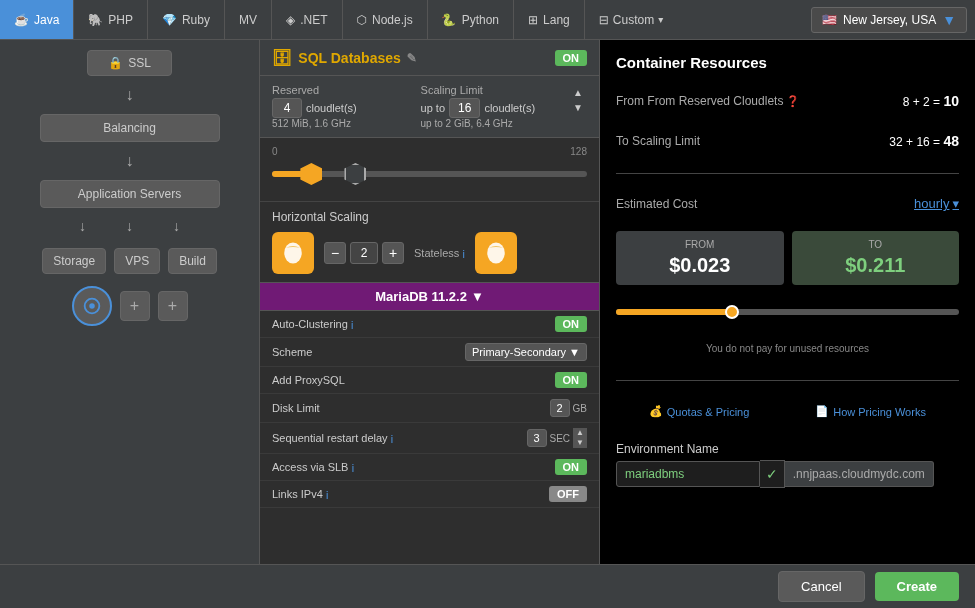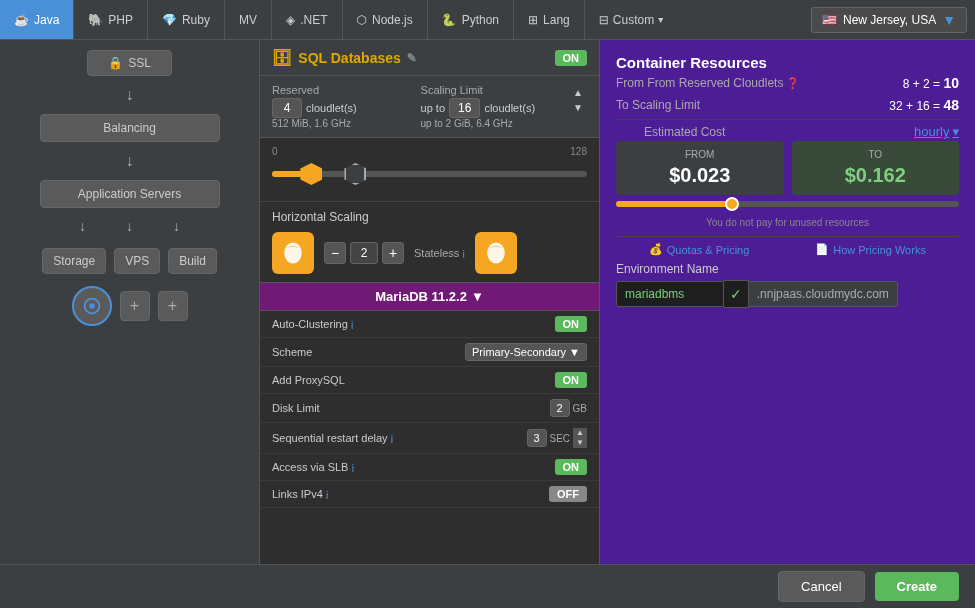--- a/index.html
+++ b/index.html
@@ -70,31 +70,31 @@
     .num-input { background: #555; color: #fff; border: 1px solid #666; border-radius: 3px; padding: 2px 6px; font-size: 11px; width: 20px; text-align: right; }
     .unit-label { color: #aaa; font-size: 10px; }
     .spin-btns { display: flex; flex-direction: column; }
     .spin-btn { background: #555; border: none; color: #ccc; cursor: pointer; font-size: 8px; line-height: 1; padding: 1px 3px; }
 
     .bottom-tabs { display: flex; background: #3c3f41; border-top: 1px solid #555; padding: 4px 8px; gap: 4px; }
     .bottom-tab { background: #555; color: #ccc; border: 1px solid #666; border-radius: 3px; padding: 4px 10px; cursor: pointer; font-size: 11px; display: flex; align-items: center; gap: 4px; }
     .bottom-tab.active { background: #c0392b; border-color: #c0392b; color: #fff; }
 
     
-    .right-panel { flex: 1; background: #4c1d95; padding: 14px 16px; display: flex; flex-direction: column; gap: 2px; }
+    .right-panel { flex: 1; background: #000000; padding: 14px 16px; display: flex; flex-direction: column; gap: 20px; }
     .right-title { color: #fff; font-size: 15px; font-weight: bold; }
     .res-row { display: flex; align-items: center; justify-content: space-between; padding: 2px 0; }
     .res-label { color: #aaa; font-size: 12px; }
     .res-value { color: #fff; font-size: 12px; }
     .res-value strong { color: #fff; font-size: 14px; }
     .question-icon { color: #4a90d9; font-size: 11px; cursor: pointer; }
     .divider { border: none; border-top: 1px solid #444; margin: 2px 0; }
 
     .estimated-row { display: flex; align-items: center; justify-content: space-between; }
-    .estimated-label { color: #aaa; font-size: 12px; margin-left: 28px; }
+    .estimated-label { color: #aaa; font-size: 12px; }
     .hourly-btn { background: none; border: none; color: #4a90d9; font-size: 13px; cursor: pointer; display: flex; align-items: center; gap: 3px; text-decoration: underline; }
 
     .cost-boxes { display: flex; gap: 8px; }
     .cost-box { flex: 1; background: #3c3f41; border-radius: 4px; padding: 8px 12px; text-align: center; }
     .cost-box-label { color: #aaa; font-size: 10px; text-transform: uppercase; margin-bottom: 4px; }
     .cost-box-value { color: #fff; font-size: 20px; font-weight: bold; }
     .cost-box.to { background: #3a4a3a; }
     .cost-box.to .cost-box-value { color: #7ecf7e; }
 
     .cost-slider { margin: 4px 0; }
@@ -103,21 +103,21 @@
     .cost-slider-handle { position: absolute; right: 64%; top: -4px; width: 14px; height: 14px; background: #f5a623; border-radius: 50%; border: 2px solid #fff; }
 
     .cost-note { color: #888; font-size: 10px; text-align: center; padding: 4px 0; }
 
     .pricing-links { display: flex; align-items: center; justify-content: space-around; margin-top: 2px; }
     .pricing-link { color: #4a90d9; font-size: 11px; cursor: pointer; display: flex; align-items: center; gap: 4px; text-decoration: none; }
 
     .env-name-section { margin-top: 4px; }
     .env-name-label { color: #ccc; font-size: 12px; margin-bottom: 4px; }
     .env-name-row { display: flex; align-items: center; gap: 0; }
-    .env-name-input { background: #1e1e1e; color: #7ecf7e; border: 1px solid #555; border-radius: 3px 0 0 3px; padding: 5px 8px; font-size: 12px; width: 108px; }
+    .env-name-input { background: #1e1e1e; color: #7ecf7e; border: 1px solid #555; border-radius: 3px 0 0 3px; padding: 5px 8px; font-size: 12px; width: 144px; }
     .check-icon { background: #1e1e1e; border: 1px solid #555; border-left: none; padding: 5px 6px; color: #7ecf7e; font-size: 14px; cursor: pointer; }
     .domain-suffix { background: #3c3f41; border: 1px solid #555; border-left: none; border-radius: 0 3px 3px 0; padding: 5px 8px; color: #aaa; font-size: 12px; }
 
     .bottom-bar { height: 44px; background: #3c3f41; border-top: 1px solid #555; display: flex; align-items: center; justify-content: flex-end; gap: 10px; padding: 0 16px; position: absolute; bottom: 0; right: 0; width: 100%; }
     .cancel-btn { background: #5a5a5a; color: #fff; border: 1px solid #666; border-radius: 4px; padding: 7px 22px; cursor: pointer; font-size: 13px; }
     .create-btn { background: #5cb85c; color: #fff; border: none; border-radius: 4px; padding: 7px 22px; cursor: pointer; font-size: 13px; font-weight: bold; }
 
     
     .settings-list::-webkit-scrollbar { width: 6px; }
     .settings-list::-webkit-scrollbar-track { background: #2e2e2e; }
@@ -424,21 +424,21 @@
       </button>
     </div>
 
     <div class="cost-boxes">
       <div class="cost-box">
         <div class="cost-box-label">FROM</div>
         <div class="cost-box-value">$0.023</div>
       </div>
       <div class="cost-box to">
         <div class="cost-box-label">TO</div>
-        <div class="cost-box-value">$0.162</div>
+        <div class="cost-box-value">$0.211</div>
       </div>
     </div>
 
     <div class="cost-slider">
       <div class="cost-slider-track">
         <div class="cost-slider-fill"></div>
         <div class="cost-slider-handle"></div>
       </div>
     </div>
 

